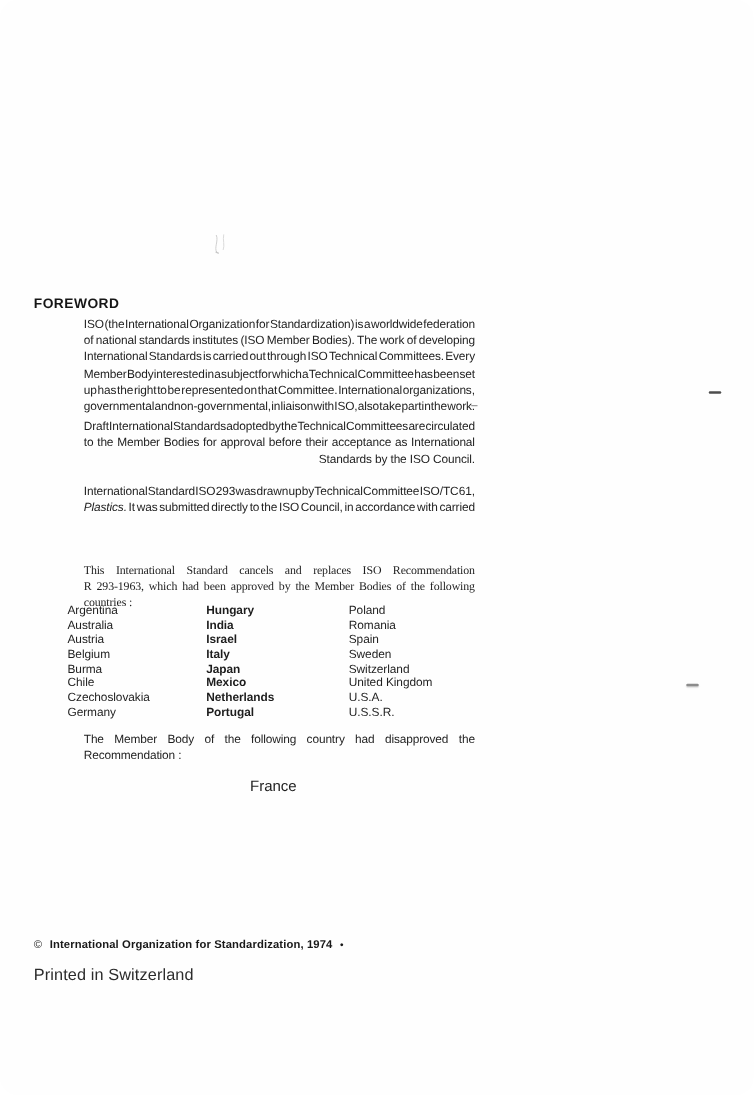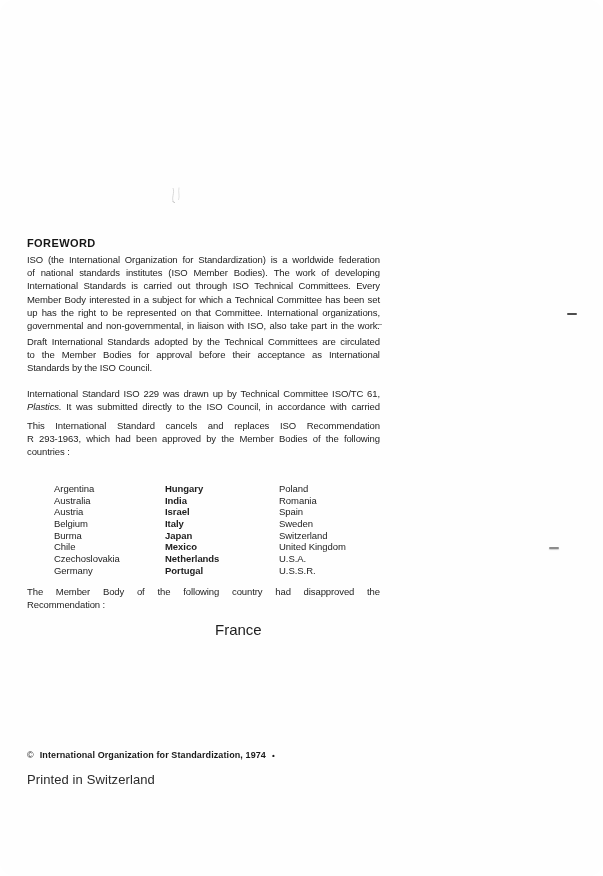--- a/index.html
+++ b/index.html
@@ -9,33 +9,33 @@
     font-family:"Liberation Sans",sans-serif;color:#1d1d1d;overflow:hidden;border-radius:14px;
   }
   .heading{
     position:absolute;left:27px;top:237px;margin:0;
     font-size:11px;font-weight:700;letter-spacing:0.4px;color:#161616;
   }
   .para{
     position:absolute;left:27px;width:353px;
     font-size:9.5px;letter-spacing:-0.1px;color:#1d1d1d;
   }
-  .tline{height:13.2px;line-height:13.2px;white-space:nowrap;}
+  .tline{height:13.2px;line-height:13.2px;white-space:nowrap;margin-left:40px;}
   .tline.just{display:flex;justify-content:space-between;}
   .tline.just span{flex:0 0 auto;}
   .tline.last{display:block;}
   .it{font-style:italic;}
-  .p1{top:253px;} .p2{top:335px;} .p3{top:387px;} .p4{top:419px;} .p5{top:585px;}
+  .p1{top:253px;} .p2{top:335px;text-align:right;} .p3{top:387px;} .p4{top:451px;font-family:Liberation Serif, serif;} .p5{top:585px;}
   .countries{
     position:absolute;left:54px;top:483px;display:flex;
     font-size:9.5px;letter-spacing:-0.05px;color:#1d1d1d;align-items:center;
   }
   .ccol1{width:111px;} .ccol2{width:114px;font-weight:bold;} .ccol3{width:130px;}
   .cline{height:11.7px;line-height:11.7px;white-space:nowrap;}
-  .france{position:absolute;left:167px;top:623px;font-size:15px;line-height:13px;padding-left:48px;}
+  .france{position:absolute;left:152px;top:623px;font-size:12px;line-height:13px;padding-left:48px;}
   .copyright{
     position:absolute;left:27px;top:750px;display:flex;align-items:center;gap:6px;
     font-size:9px;font-weight:700;color:#191919;letter-spacing:0.1px;
   }
   .csym{font-weight:400;font-size:9px;}
   .cbullet{font-size:8px;position:relative;top:0.5px;}
   .printed{position:absolute;left:27px;top:772px;font-size:13px;color:#2b2b2b;letter-spacing:0.1px;}
   
   .side-dash{position:absolute;border-radius:1px;}
   .d1{left:567px;top:313px;width:10px;height:2.2px;background:#4d4d4d;}
@@ -166,21 +166,21 @@
         <span>as</span>
         <span>International</span>
       </div>
       <div class="tline last"><span>Standards</span> <span>by</span> <span>the</span> <span>ISO</span> <span>Council.</span></div>
     </div>
   <div class="para p3">
       <div class="tline just">
         <span>International</span>
         <span>Standard</span>
         <span>ISO</span>
-        <span>229</span>
+        <span>293</span>
         <span>was</span>
         <span>drawn</span>
         <span>up</span>
         <span>by</span>
         <span>Technical</span>
         <span>Committee</span>
         <span>ISO/TC</span>
         <span>61,</span>
       </div>
       <div class="tline just">

